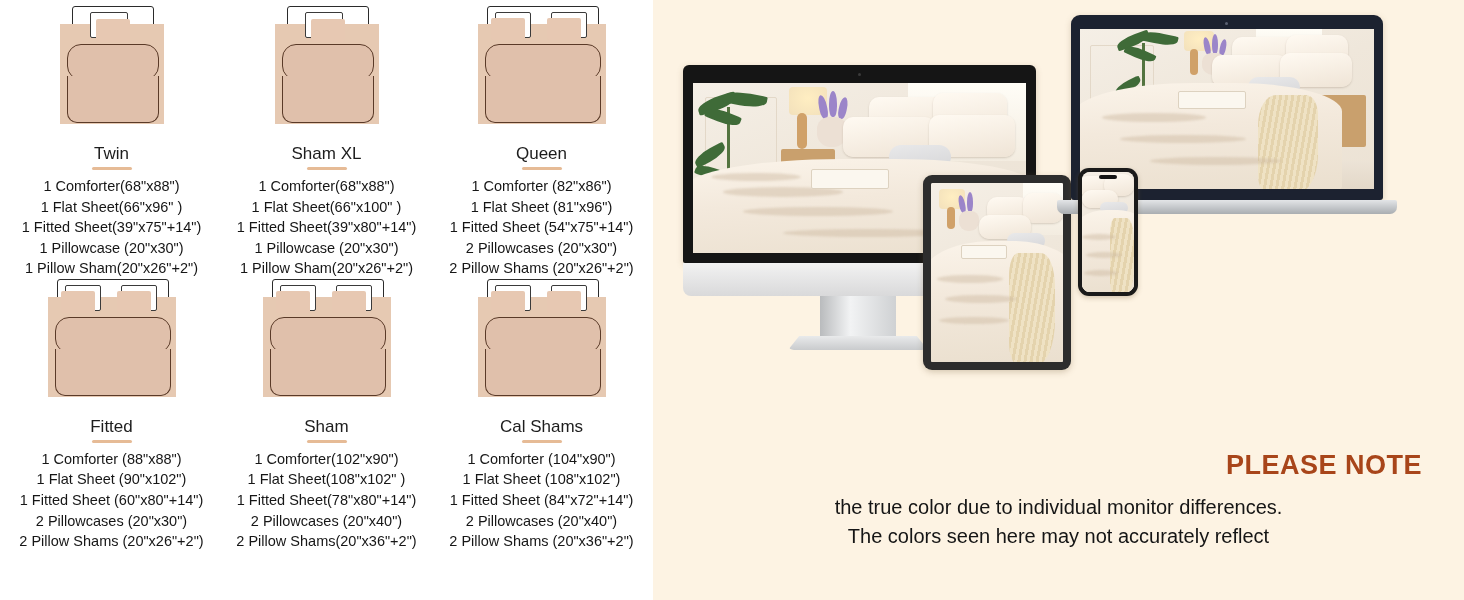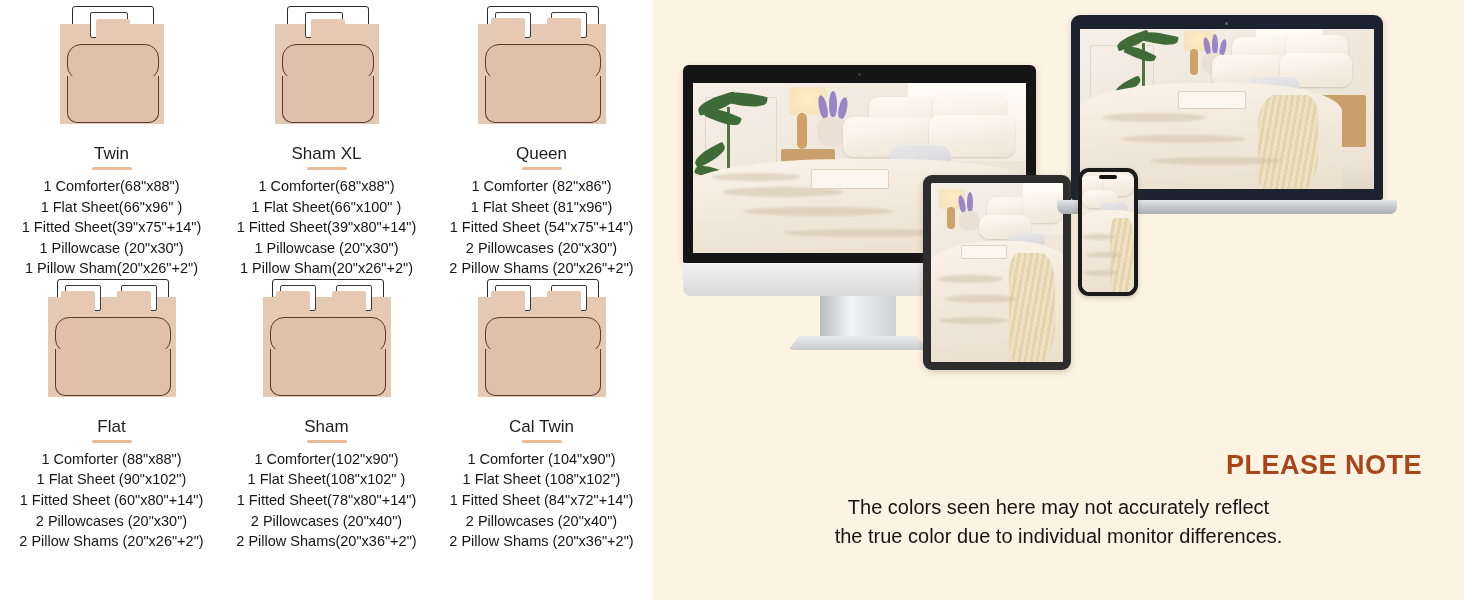--- a/index.html
+++ b/index.html
@@ -320,21 +320,21 @@
           <div class="bed" style="width: 128px; height: 118px;">
             <div class="headboardsheet" style="left:9px;top:0;width:110px;height:44px;"></div>
             <div class="mattress" style="left:0;top:18px;width:128px;height:100px;"></div>
             <div class="pillow" style="left:17px;top:6px;width:34px;height:24px;"></div>
             <div class="pillowfill" style="left:13px;top:12px;width:34px;height:22px;"></div>
             <div class="pillow" style="left:73px;top:6px;width:34px;height:24px;"></div>
             <div class="pillowfill" style="left:69px;top:12px;width:34px;height:22px;"></div>
             <div class="duvet-top" style="left:7px;top:38px;width:114px;height:34px;"></div>
             <div class="duvet-body" style="left:7px;top:70px;width:114px;height:46px;"></div>
           </div>
-          <div class="sizename">Flat</div>
+          <div class="sizename">Fitted</div>
           <div class="accent-bar"></div>
           <div class="specs">
             <div>1 Comforter (88"x88")</div>
             <div>1 Flat Sheet (90"x102")</div>
             <div>1 Fitted Sheet (60"x80"+14")</div>
             <div>2 Pillowcases (20"x30")</div>
             <div>2 Pillow Shams (20"x26"+2")</div>
           </div>
         </div>
         <div class="cell">
@@ -362,21 +362,21 @@
           <div class="bed" style="width: 128px; height: 118px;">
             <div class="headboardsheet" style="left:9px;top:0;width:110px;height:44px;"></div>
             <div class="mattress" style="left:0;top:18px;width:128px;height:100px;"></div>
             <div class="pillow" style="left:17px;top:6px;width:34px;height:24px;"></div>
             <div class="pillowfill" style="left:13px;top:12px;width:34px;height:22px;"></div>
             <div class="pillow" style="left:73px;top:6px;width:34px;height:24px;"></div>
             <div class="pillowfill" style="left:69px;top:12px;width:34px;height:22px;"></div>
             <div class="duvet-top" style="left:7px;top:38px;width:114px;height:34px;"></div>
             <div class="duvet-body" style="left:7px;top:70px;width:114px;height:46px;"></div>
           </div>
-          <div class="sizename">Cal Twin</div>
+          <div class="sizename">Cal Shams</div>
           <div class="accent-bar"></div>
           <div class="specs">
             <div>1 Comforter (104"x90")</div>
             <div>1 Flat Sheet (108"x102")</div>
             <div>1 Fitted Sheet (84"x72"+14")</div>
             <div>2 Pillowcases (20"x40")</div>
             <div>2 Pillow Shams (20"x36"+2")</div>
           </div>
         </div>
       </div>
@@ -506,19 +506,19 @@
           <div class="fold" style="left:0px;top:62px;width:34px;height:6px;"></div>
           <div class="fold" style="left:4px;top:80px;width:36px;height:6px;"></div>
           <div class="fold" style="left:2px;top:98px;width:34px;height:6px;"></div>
         </div>
       </div>
     </div>
 
     <div class="note">
       <div class="note-title">PLEASE NOTE</div>
       <div class="note-body">
+        <div>the true color due to individual monitor differences.</div>
         <div>The colors seen here may not accurately reflect</div>
-        <div>the true color due to individual monitor differences.</div>
       </div>
     </div>
 
   </div>
 </div>
 
 </body></html>

